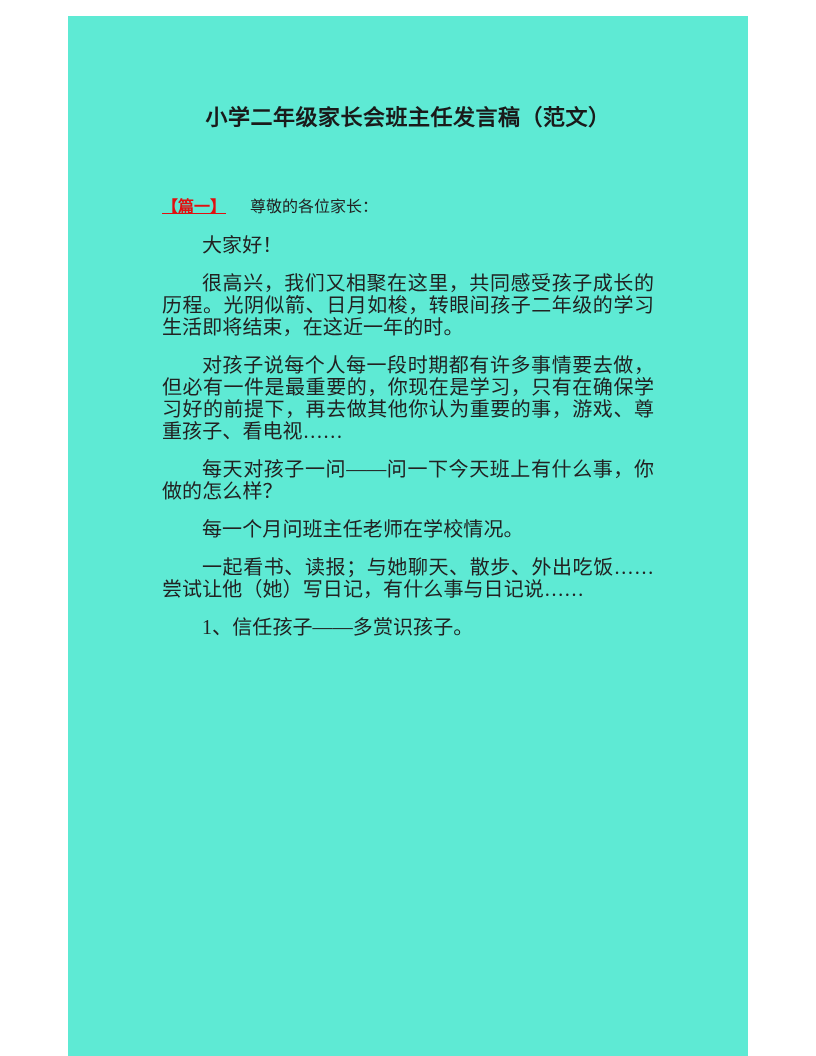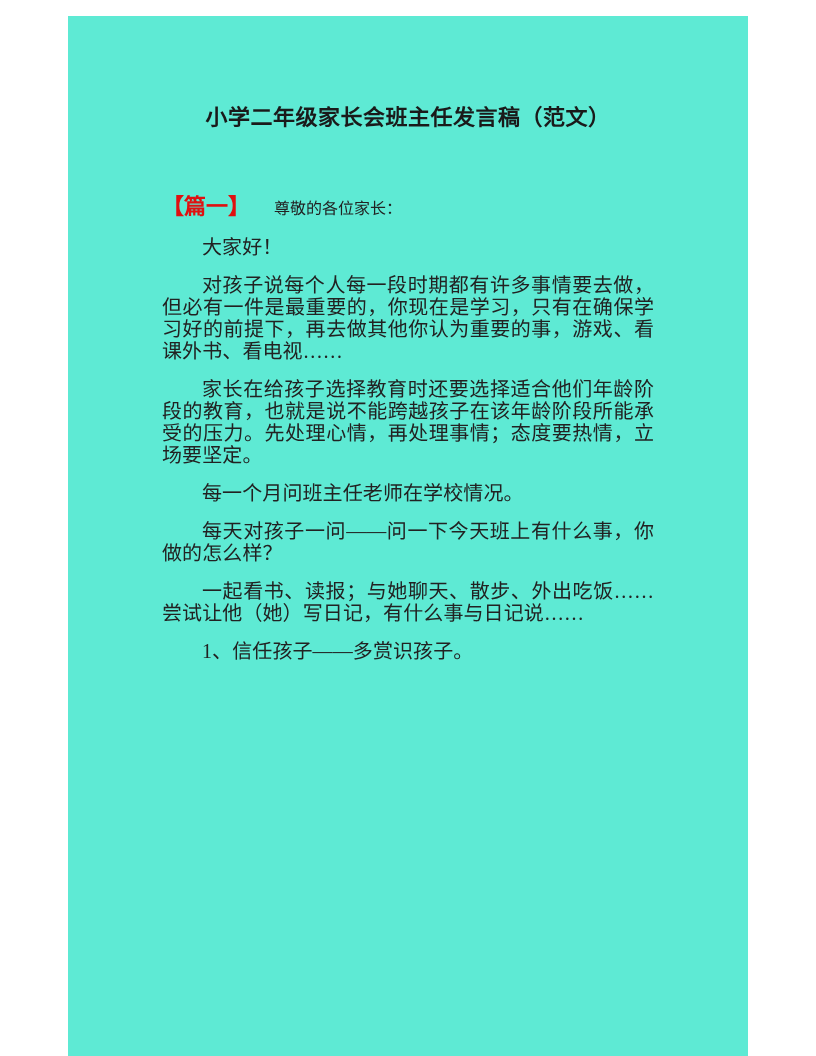--- a/index.html
+++ b/index.html
@@ -29,21 +29,22 @@
     letter-spacing: 0.5px;
   }
   .section-head {
     font-size: 16px;
     line-height: 22px;
     margin: 0;
   }
   .badge {
     color: #e01010;
     font-weight: bold;
-    font-size: 22px;
+    font-size: 16px;
+    text-decoration: underline;
   }
   .salutation {
     margin-left: 24px;
     color: #222222;
     text-align: right;
   }
   .body-par {
     margin: 16px 0 0 0;
     font-size: 20px;
     line-height: 22px;
@@ -58,20 +59,20 @@
 
 <div class="page">
 
   <h1 class="doc-title">小学二年级家长会班主任发言稿（范文）</h1>
 
   <div class="section-head">
     <span class="badge">【篇一】</span><span class="salutation">尊敬的各位家长：</span>
   </div>
 
   <p class="body-par">大家好！</p>
-  <p class="body-par">对孩子说每个人每一段时期都有许多事情要去做，但必有一件是最重要的，你现在是学习，只有在确保学习好的前提下，再去做其他你认为重要的事，游戏、看课外书、看电视……</p>
-  <p class="body-par">家长在给孩子选择教育时还要选择适合他们年龄阶段的教育，也就是说不能跨越孩子在该年龄阶段所能承受的压力。先处理心情，再处理事情；态度要热情，立场要坚定。</p>
+  <p class="body-par">很高兴，我们又相聚在这里，共同感受孩子成长的历程。光阴似箭、日月如梭，转眼间孩子二年级的学习生活即将结束，在这近一年的时。</p>
+  <p class="body-par">对孩子说每个人每一段时期都有许多事情要去做，但必有一件是最重要的，你现在是学习，只有在确保学习好的前提下，再去做其他你认为重要的事，游戏、尊重孩子、看电视……</p>
+  <p class="body-par">每天对孩子一问——问一下今天班上有什么事，你做的怎么样？</p>
   <p class="body-par">每一个月问班主任老师在学校情况。</p>
-  <p class="body-par">每天对孩子一问——问一下今天班上有什么事，你做的怎么样？</p>
   <p class="body-par">一起看书、读报；与她聊天、散步、外出吃饭……尝试让他（她）写日记，有什么事与日记说……</p>
   <p class="body-par">1、信任孩子——多赏识孩子。</p>
 
 </div>
 
 </body></html>

